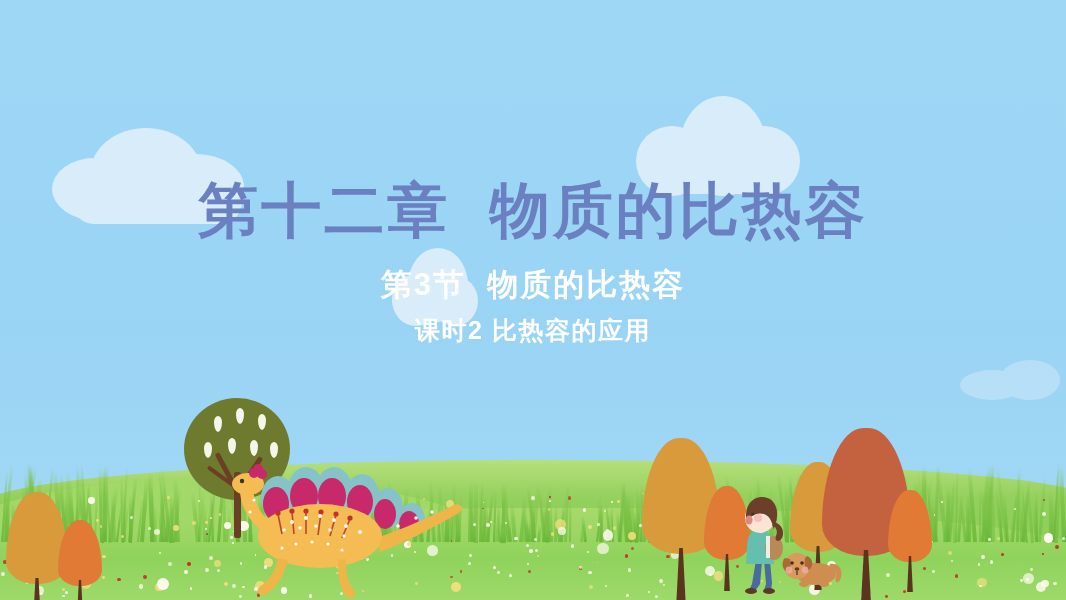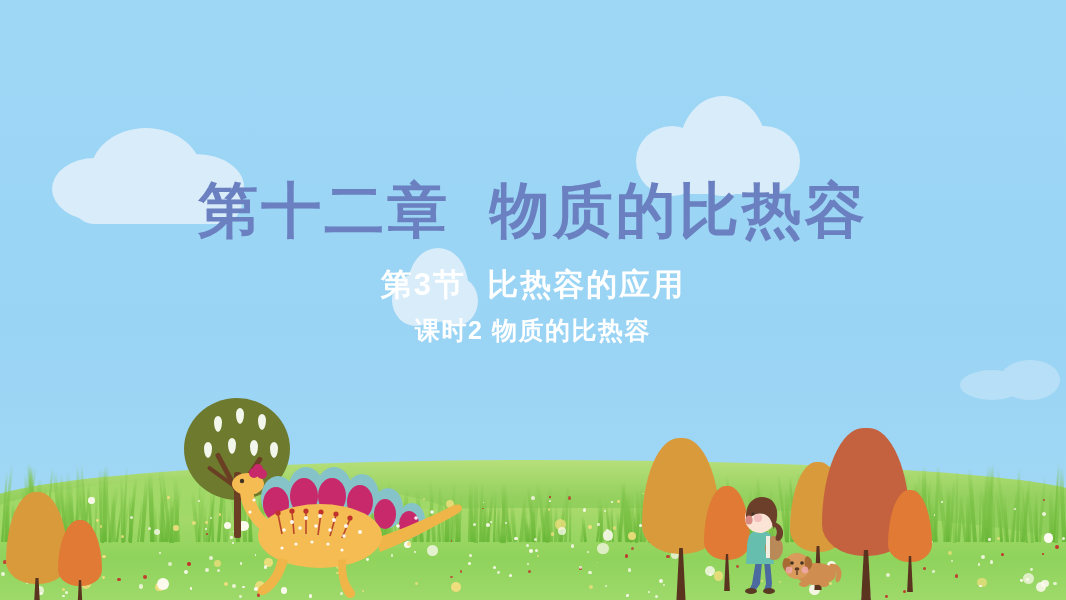--- a/index.html
+++ b/index.html
@@ -233,22 +233,22 @@
       <span class="p2"></span>
       <span class="p3"></span>
   </div>
   <div class="cloud cloud-4">
     <span class="p1"></span>
       <span class="p2"></span>
   </div>
 
   <div class="title-block">
     <div class="main-title">第十二章  物质的比热容</div>
-    <div class="sub-title-1">第3节  比热容的应用</div>
-    <div class="sub-title-2">课时2 物质的比热容</div>
+    <div class="sub-title-1">第3节  物质的比热容</div>
+    <div class="sub-title-2">课时2 比热容的应用</div>
   </div>
 
   <div class="ground-hill-left"></div>
   <div class="ground"></div>
   <div class="grass-layer" id="grass-layer">
       <div class="blade" style="left: 116.2px; height: 35.8px; width: 2.1px; opacity: 0.94; transform: rotate(6.6deg);"></div>
       <div class="blade" style="left: 159.1px; height: 57px; width: 3.2px; opacity: 0.74; transform: rotate(4.1deg);"></div>
       <div class="blade" style="left: 545.7px; height: 31.7px; width: 2.5px; opacity: 0.7; transform: rotate(1.5deg);"></div>
       <div class="blade" style="left: 499.2px; height: 18.1px; width: 2.3px; opacity: 0.72; transform: rotate(-3.5deg);"></div>
       <div class="blade" style="left: 728.9px; height: 32.4px; width: 2.4px; opacity: 0.75; transform: rotate(-3.9deg);"></div>

